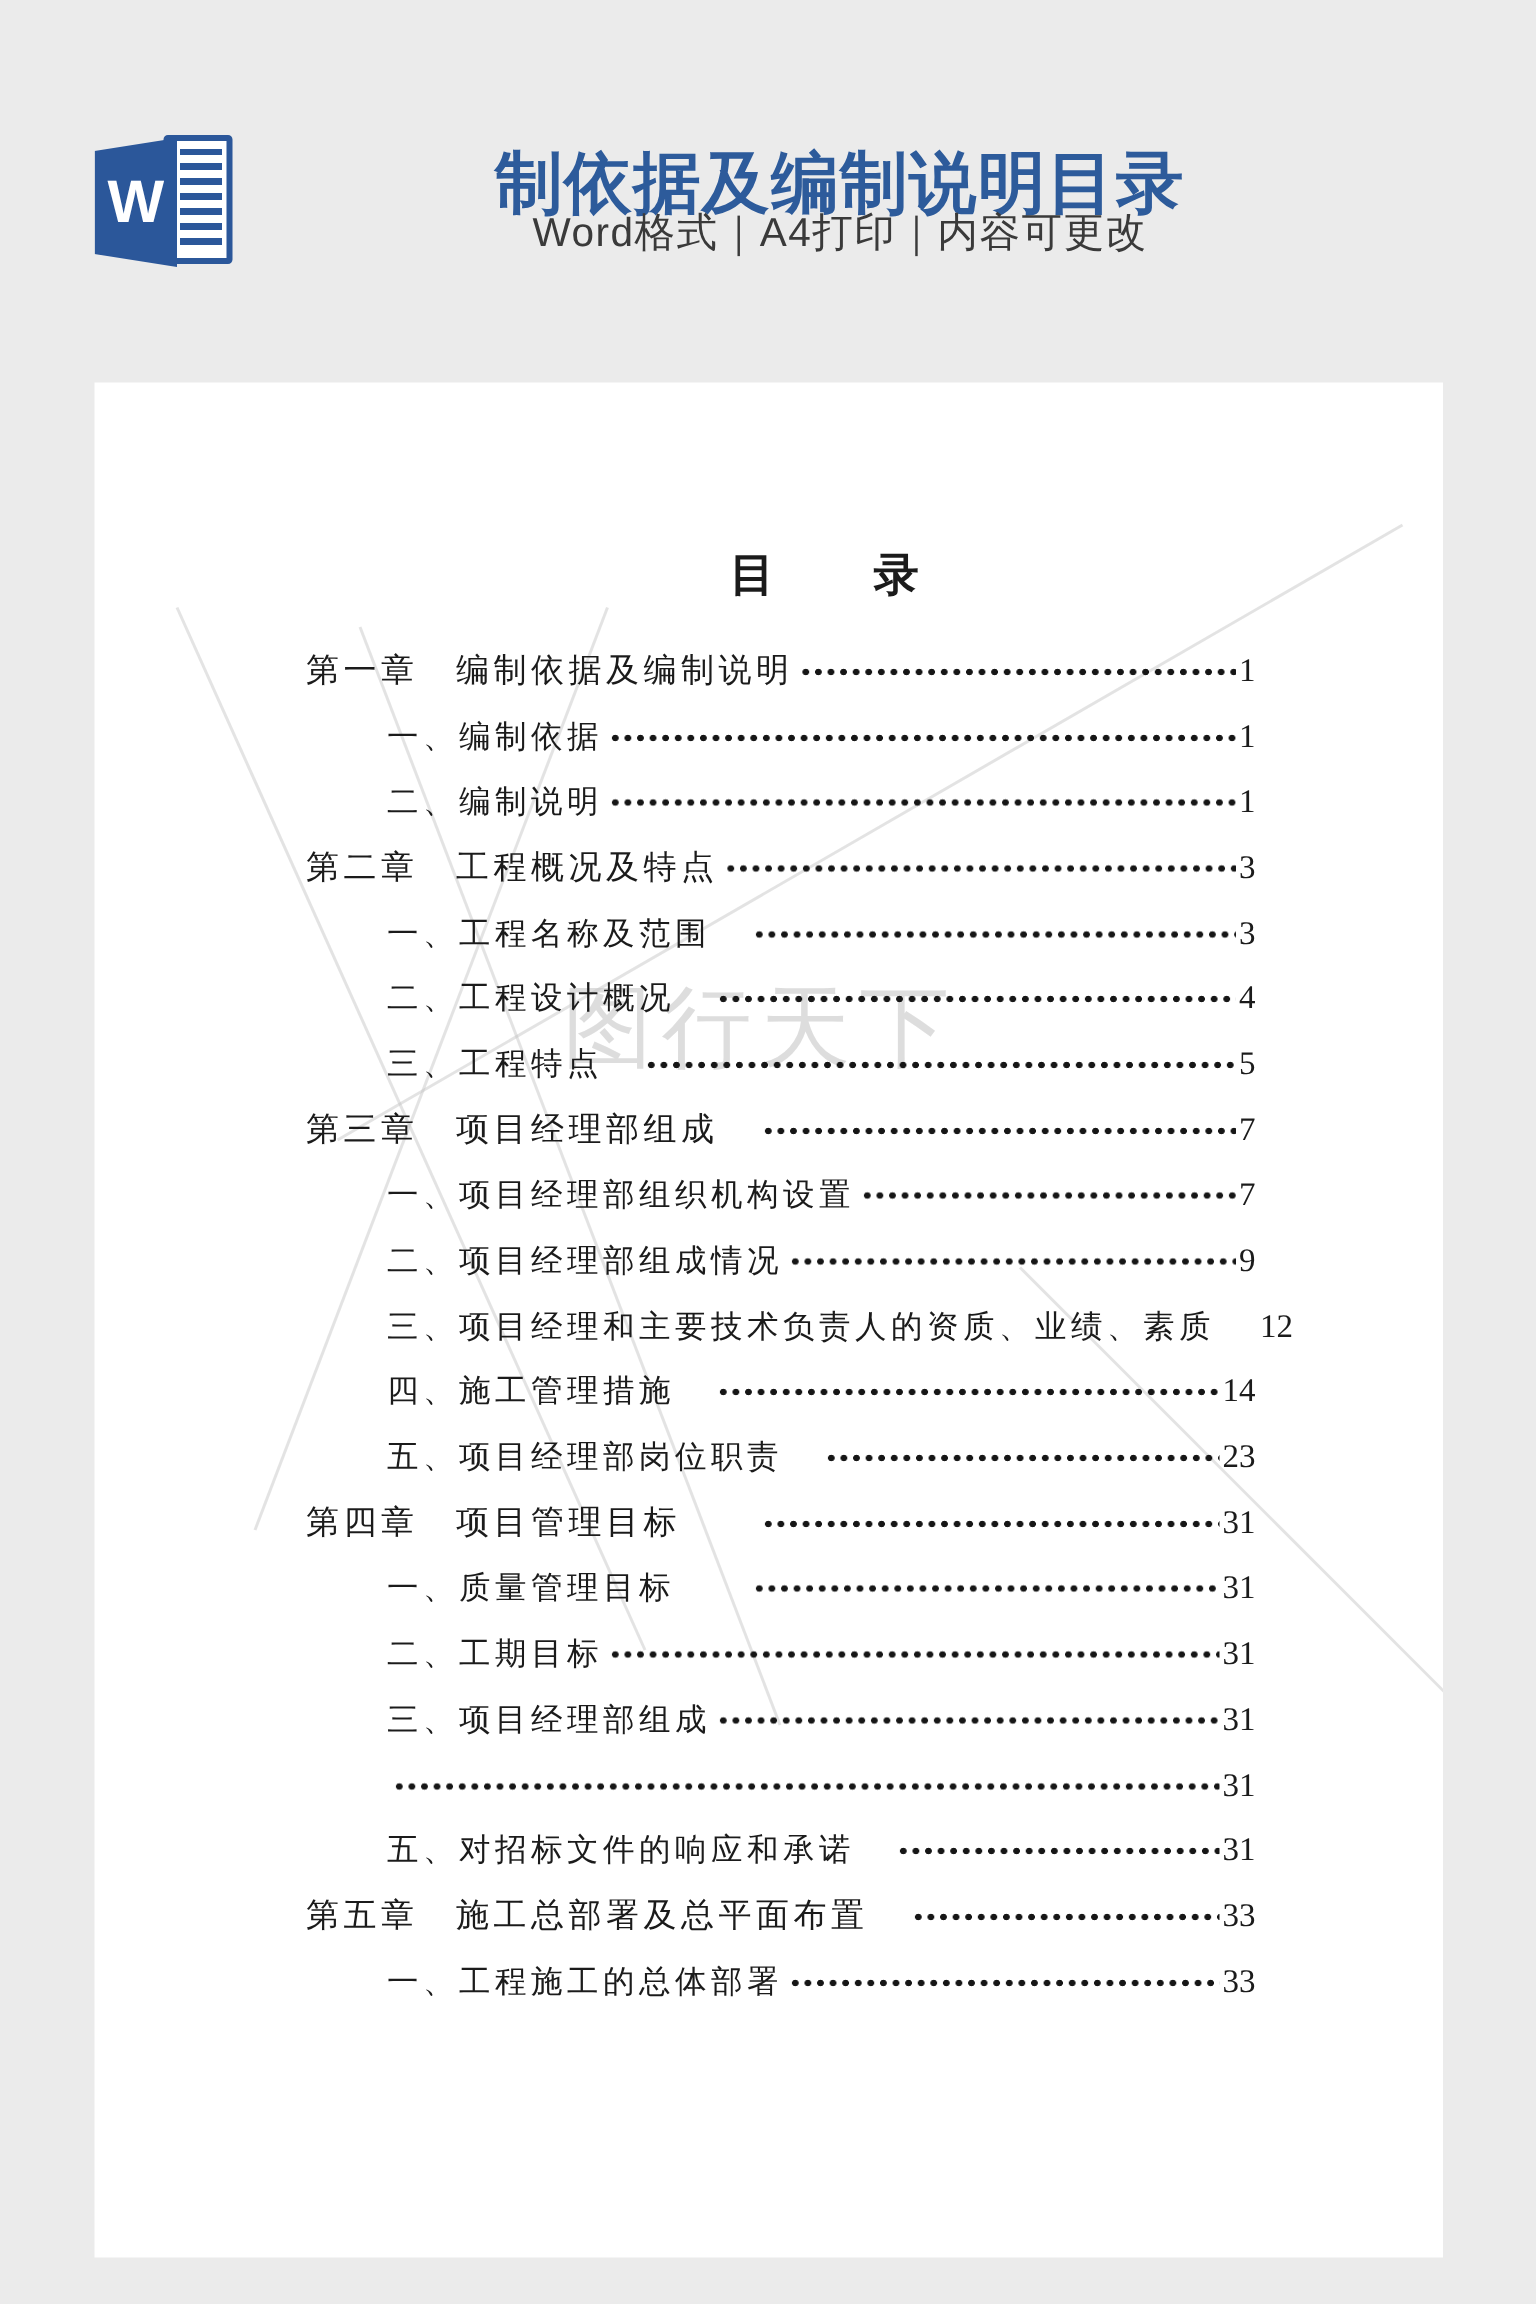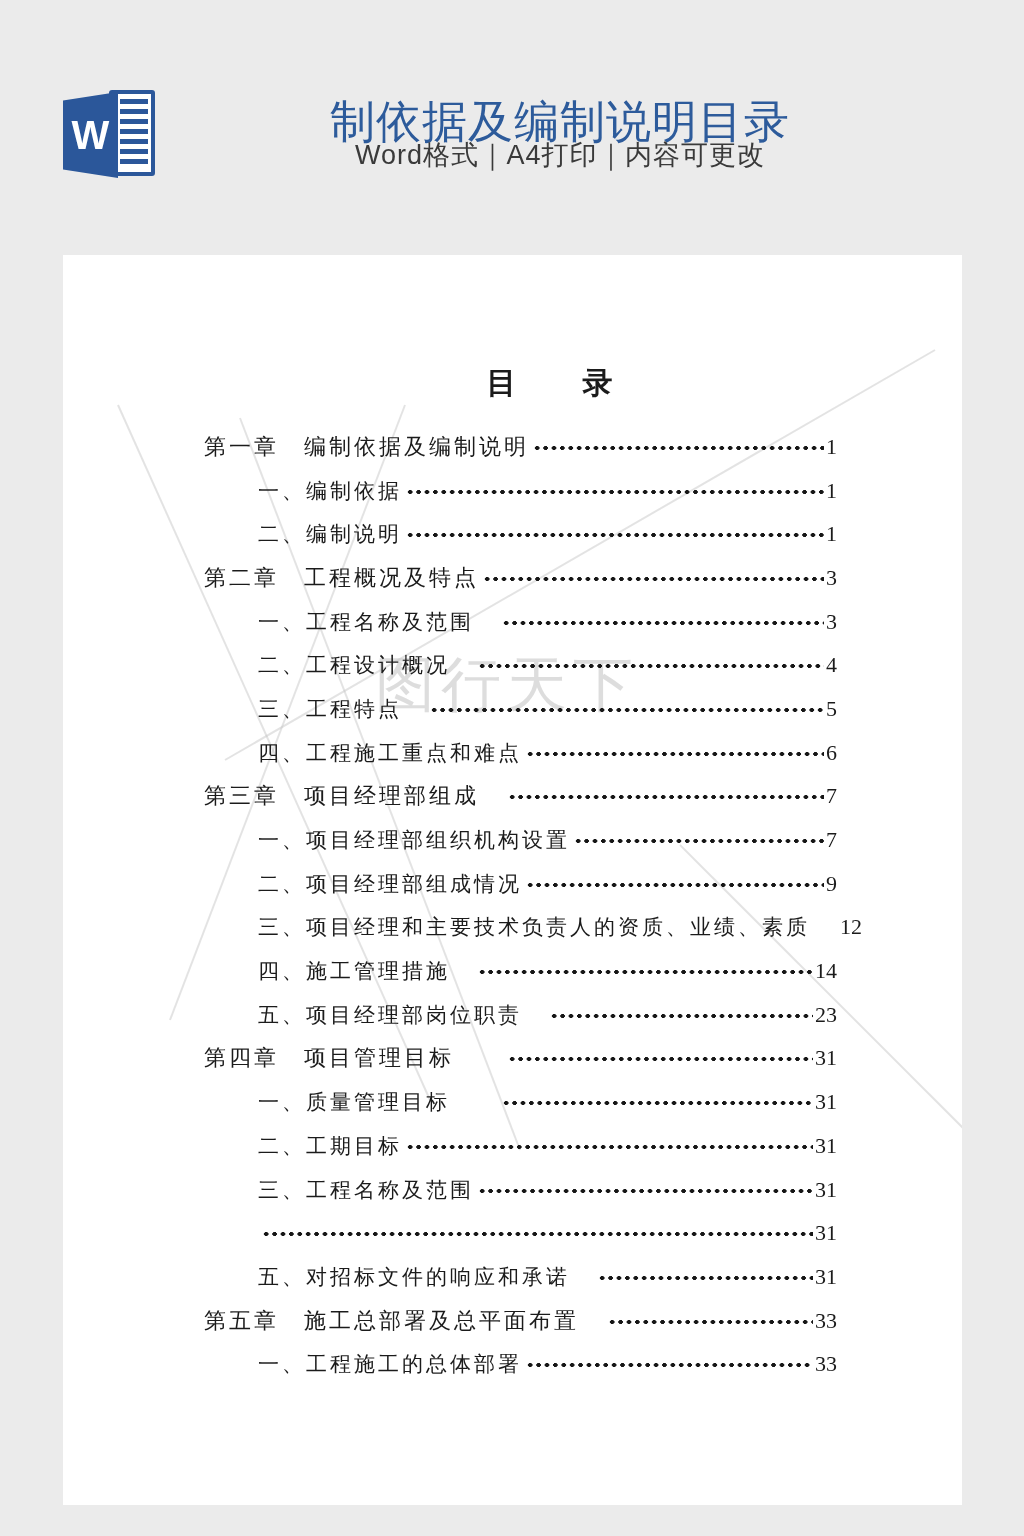--- a/index.html
+++ b/index.html
@@ -22,21 +22,21 @@
   .word-icon .cover{
     position:absolute;left:0;top:8px;width:55px;height:86px;
     background:var(--icon-blue,#2b579a);
     clip-path:polygon(0 10%,100% 0,100% 100%,0 90%);
     display:flex;align-items:center;justify-content:center;
   }
   .word-icon .cover .w{color:#fff;font-weight:bold;font-size:40px;line-height:1;}
   .header-text{position:absolute;left:160px;top:0;width:800px;text-align:center;}
   .doc-title{
     position:absolute;left:0;top:92px;width:100%;
-    font-size:45px;font-weight:normal;color:var(--title-blue,#2d5b9b);
+    font-size:45px;font-weight:bold;color:var(--title-blue,#2d5b9b);
     letter-spacing:1px;white-space:nowrap;
   }
   .doc-subtitle{
     position:absolute;left:0;top:137px;width:100%;
     font-size:27px;color:#3a3a3a;letter-spacing:1px;white-space:nowrap;
   }
   
   .page{
     position:absolute;left:63px;top:255px;width:899px;height:1250px;
     background:var(--page,#ffffff);
@@ -127,25 +127,20 @@
         <div class="toc-row lvl2">
           <span class="toc-label">二、工程设计概况　</span>
           <span class="leader"></span>
           <span class="toc-page">4</span>
         </div>
         <div class="toc-row lvl2">
           <span class="toc-label">三、工程特点　</span>
           <span class="leader"></span>
           <span class="toc-page">5</span>
         </div>
-        <div class="toc-row lvl2">
-          <span class="toc-label">四、工程施工重点和难点</span>
-          <span class="leader"></span>
-          <span class="toc-page">6</span>
-        </div>
         <div class="toc-row lvl1">
           <span class="toc-label">第三章　项目经理部组成　</span>
           <span class="leader"></span>
           <span class="toc-page">7</span>
         </div>
         <div class="toc-row lvl2">
           <span class="toc-label">一、项目经理部组织机构设置</span>
           <span class="leader"></span>
           <span class="toc-page">7</span>
         </div>
@@ -178,21 +173,21 @@
           <span class="toc-label">一、质量管理目标　　</span>
           <span class="leader"></span>
           <span class="toc-page">31</span>
         </div>
         <div class="toc-row lvl2">
           <span class="toc-label">二、工期目标</span>
           <span class="leader"></span>
           <span class="toc-page">31</span>
         </div>
         <div class="toc-row lvl2">
-          <span class="toc-label">三、工程名称及范围</span>
+          <span class="toc-label">三、项目经理部组成</span>
           <span class="leader"></span>
           <span class="toc-page">31</span>
         </div>
         <div class="toc-row lvl2">
           <span class="leader"></span>
           <span class="toc-page">31</span>
         </div>
         <div class="toc-row lvl2">
           <span class="toc-label">五、对招标文件的响应和承诺　</span>
           <span class="leader"></span>

